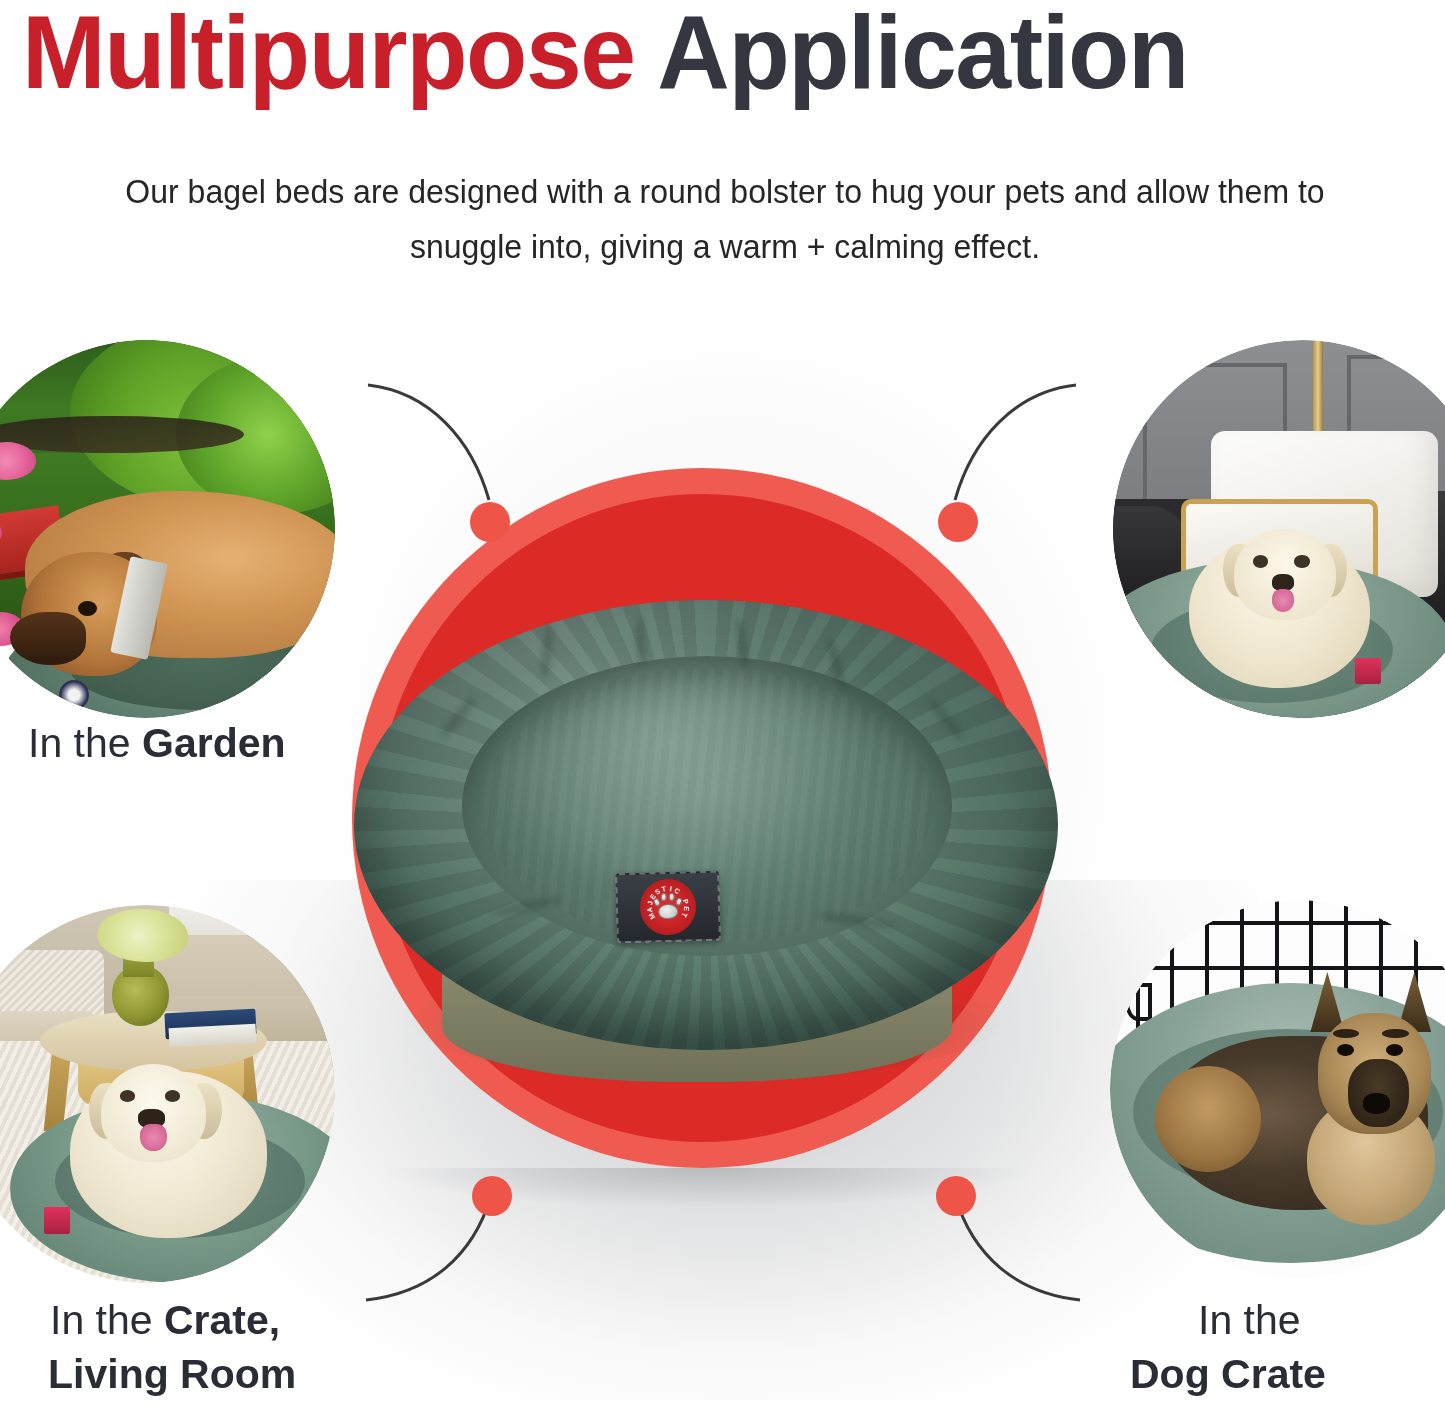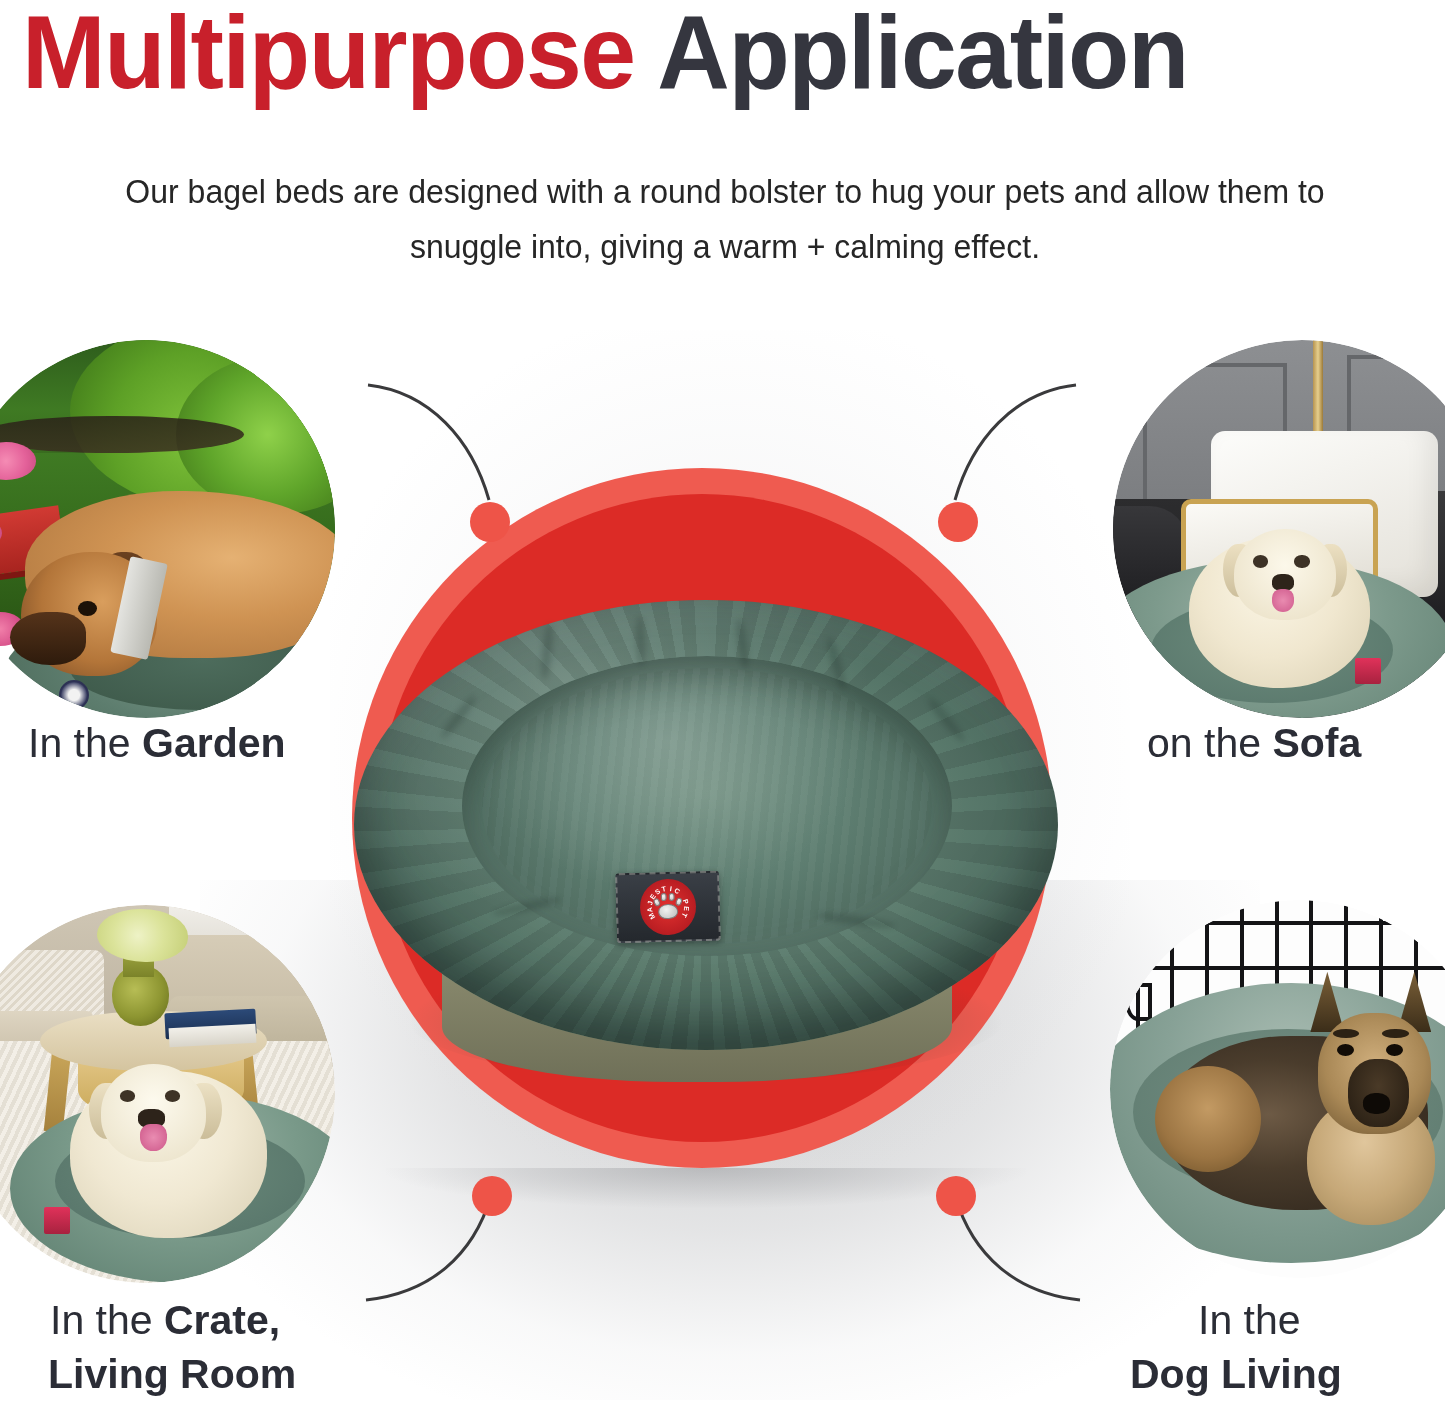--- a/index.html
+++ b/index.html
@@ -596,27 +596,24 @@
 
   <div class="dot" id="dot-tl"></div>
   <div class="dot" id="dot-tr"></div>
   <div class="dot" id="dot-bl"></div>
   <div class="dot" id="dot-br"></div>
 
   <div class="label" id="lbl-garden">
     <span>In the </span><b>Garden</b>
   </div>
 
-  <div class="label" id="lbl-sofa">
-    <span>on the </span><b>Sofa</b>
-  </div>
 
   <div class="label" id="lbl-room">
     <span>In the </span><b>Crate,</b>
     <b class="l2">Living Room</b>
   </div>
 
   <div class="label" id="lbl-crate">
     <span>In the</span>
-    <b class="l2">Dog Living</b>
+    <b class="l2">Dog Crate</b>
   </div>
 
 </div>
 
 </body></html>

